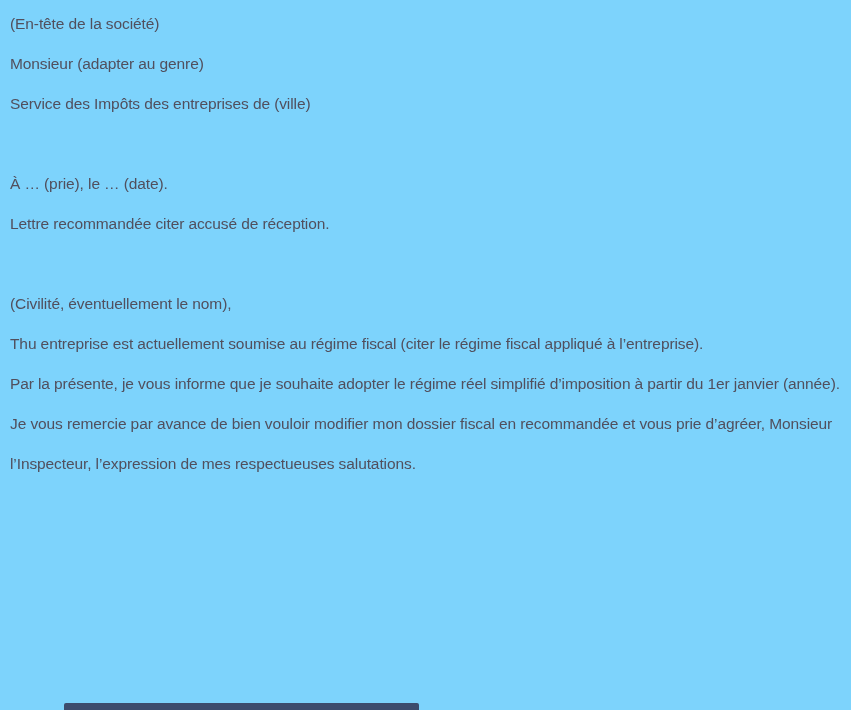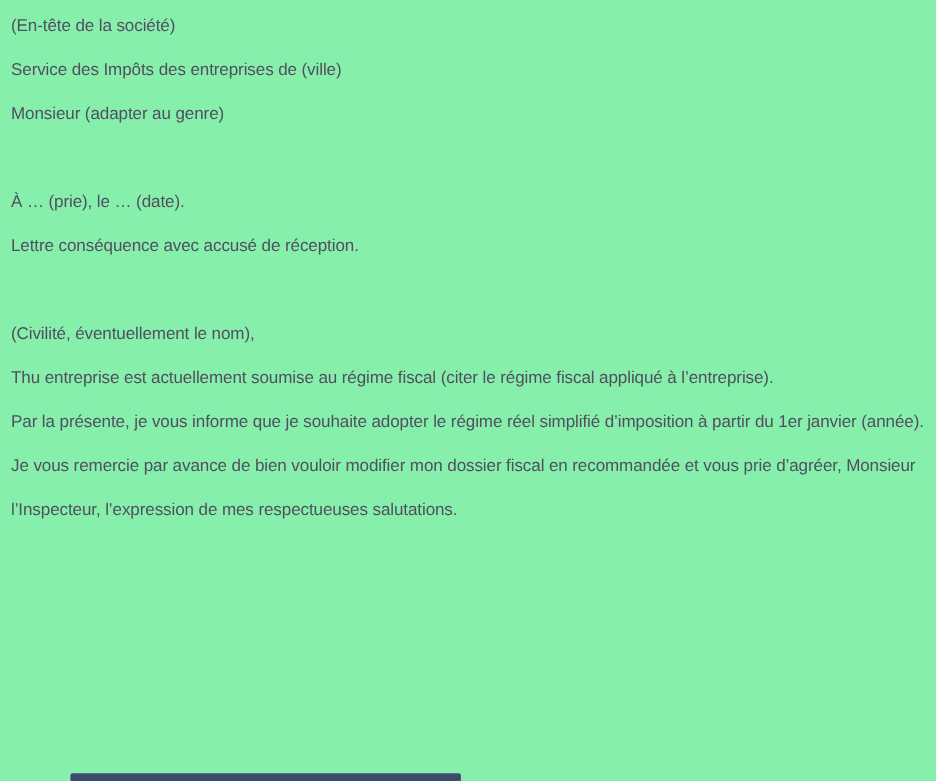--- a/index.html
+++ b/index.html
@@ -35,26 +35,26 @@
       left: 64px;
       bottom: 0;
       width: 355px;
       height: 7px;
       border-radius: 2px 2px 0 0;
     }
   </style>
 </head>
 <body>
 
-<div class="page" style="color: rgb(81, 79, 93); background: #86efac;">
+<div class="page" style="color: rgb(81, 79, 93); background: #7dd3fc;">
   <div class="content">
     <p>(En-tête de la société)</p>
+    <p>Monsieur (adapter au genre)</p>
     <p>Service des Impôts des entreprises de (ville)</p>
-    <p>Monsieur (adapter au genre)</p>
     <p class="gap">À … (prie), le … (date).</p>
-    <p>Lettre conséquence avec accusé de réception.</p>
+    <p>Lettre recommandée citer accusé de réception.</p>
     <p class="gap">(Civilité, éventuellement le nom),</p>
     <p>Thu entreprise est actuellement soumise au régime fiscal (citer le régime fiscal appliqué à l’entreprise).</p>
     <p>Par la présente, je vous informe que je souhaite adopter le régime réel simplifié d’imposition à partir du 1er janvier (année).</p>
     <p>Je vous remercie par avance de bien vouloir modifier mon dossier fiscal en recommandée et vous prie d’agréer, Monsieur l’Inspecteur, l’expression de mes respectueuses salutations.</p>
   </div>
   <div class="bottom-bar" style="background: rgb(60, 76, 109);"></div>
 </div>
 
 </body></html>

